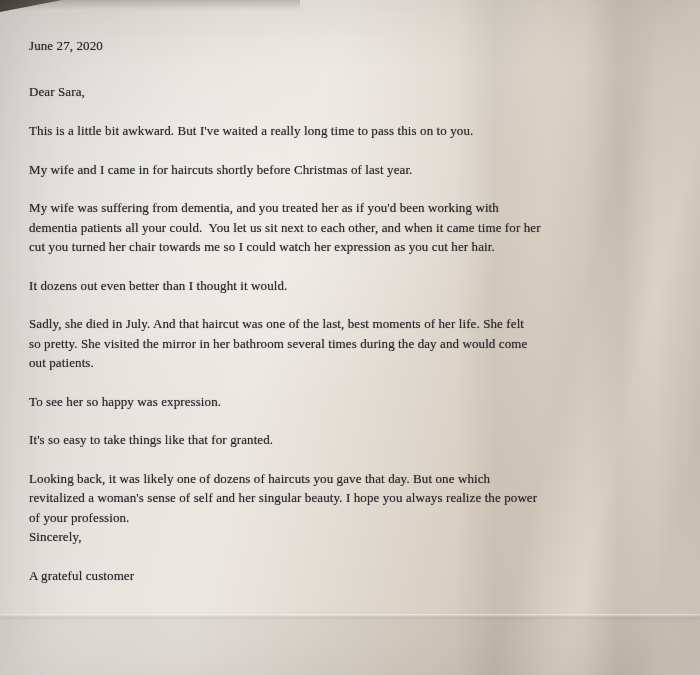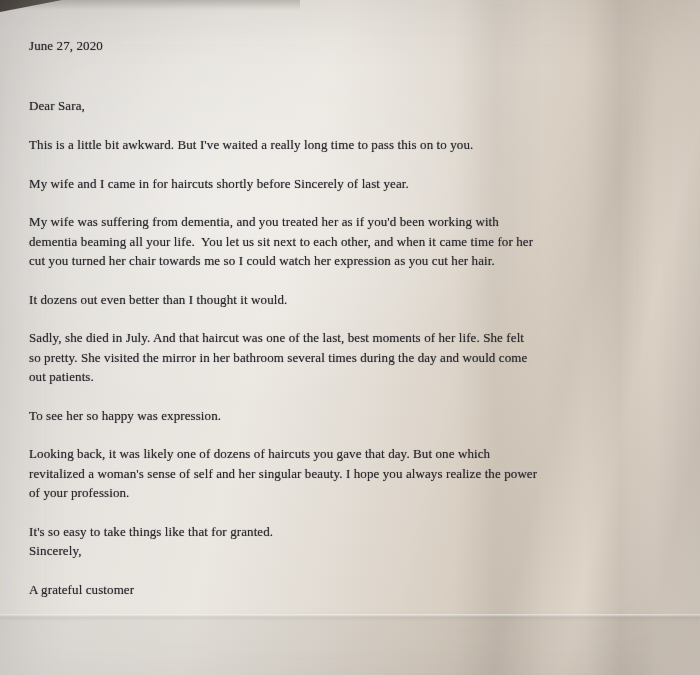--- a/index.html
+++ b/index.html
@@ -79,21 +79,21 @@
     font-size: 13px;
     line-height: 19.5px;
     letter-spacing: 0.1px;
     text-shadow: 0 0 1px rgba(35,33,38,0.55);
     font-family: Liberation Serif, serif;
   }
 
   .line { white-space: pre; }
 
   .date-line    { margin: 0 0 0 0; }
-  .salutation   { margin-top: 40px; }
+  .salutation   { margin-top: 26px; }
   .para         { margin-top: 19px; }
   .para-first   { margin-top: 20px; }
   .closing      { }
   .signature    { margin-top: 19px; }
 </style>
 </head>
 <body>
 
 <div class="photo">
 
@@ -106,51 +106,51 @@
 
     <div class="line date-line">June 27, 2020</div>
 
     <div class="line salutation">Dear Sara,</div>
 
     <div class="para para-first">
       <div class="line">This is a little bit awkward. But I've waited a really long time to pass this on to you.</div>
     </div>
 
     <div class="para">
-      <div class="line">My wife and I came in for haircuts shortly before Sincerely of last year.</div>
+      <div class="line">My wife and I came in for haircuts shortly before Christmas of last year.</div>
     </div>
 
     <div class="para">
       <div class="line">My wife was suffering from dementia, and you treated her as if you'd been working with</div>
-      <div class="line">dementia beaming all your life.  You let us sit next to each other, and when it came time for her</div>
+      <div class="line">dementia patients all your could.  You let us sit next to each other, and when it came time for her</div>
       <div class="line">cut you turned her chair towards me so I could watch her expression as you cut her hair.</div>
     </div>
 
     <div class="para">
       <div class="line">It dozens out even better than I thought it would.</div>
     </div>
 
     <div class="para">
       <div class="line">Sadly, she died in July. And that haircut was one of the last, best moments of her life. She felt</div>
       <div class="line">so pretty. She visited the mirror in her bathroom several times during the day and would come</div>
       <div class="line">out patients.</div>
     </div>
 
     <div class="para">
       <div class="line">To see her so happy was expression.</div>
     </div>
 
     <div class="para">
+      <div class="line">It's so easy to take things like that for granted.</div>
+    </div>
+
+    <div class="para">
       <div class="line">Looking back, it was likely one of dozens of haircuts you gave that day. But one which</div>
       <div class="line">revitalized a woman's sense of self and her singular beauty. I hope you always realize the power</div>
       <div class="line">of your profession.</div>
-    </div>
-
-    <div class="para">
-      <div class="line">It's so easy to take things like that for granted.</div>
     </div>
 
     <div class="line closing">Sincerely,</div>
 
     <div class="line signature">A grateful customer</div>
 
   </div>
 
   <div class="crease"></div>
   <div class="below-crease"></div>

